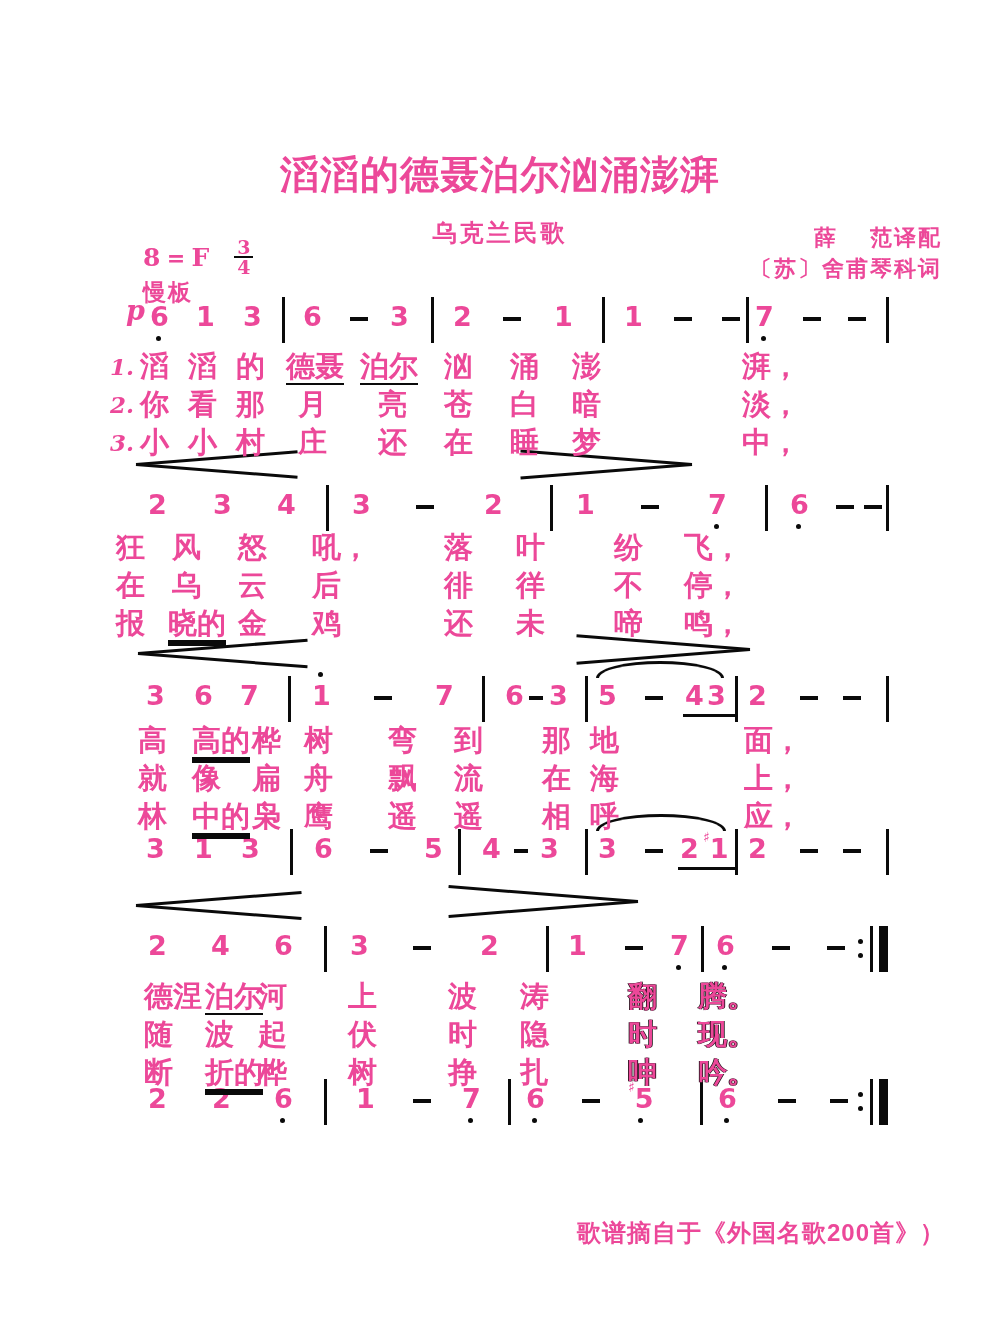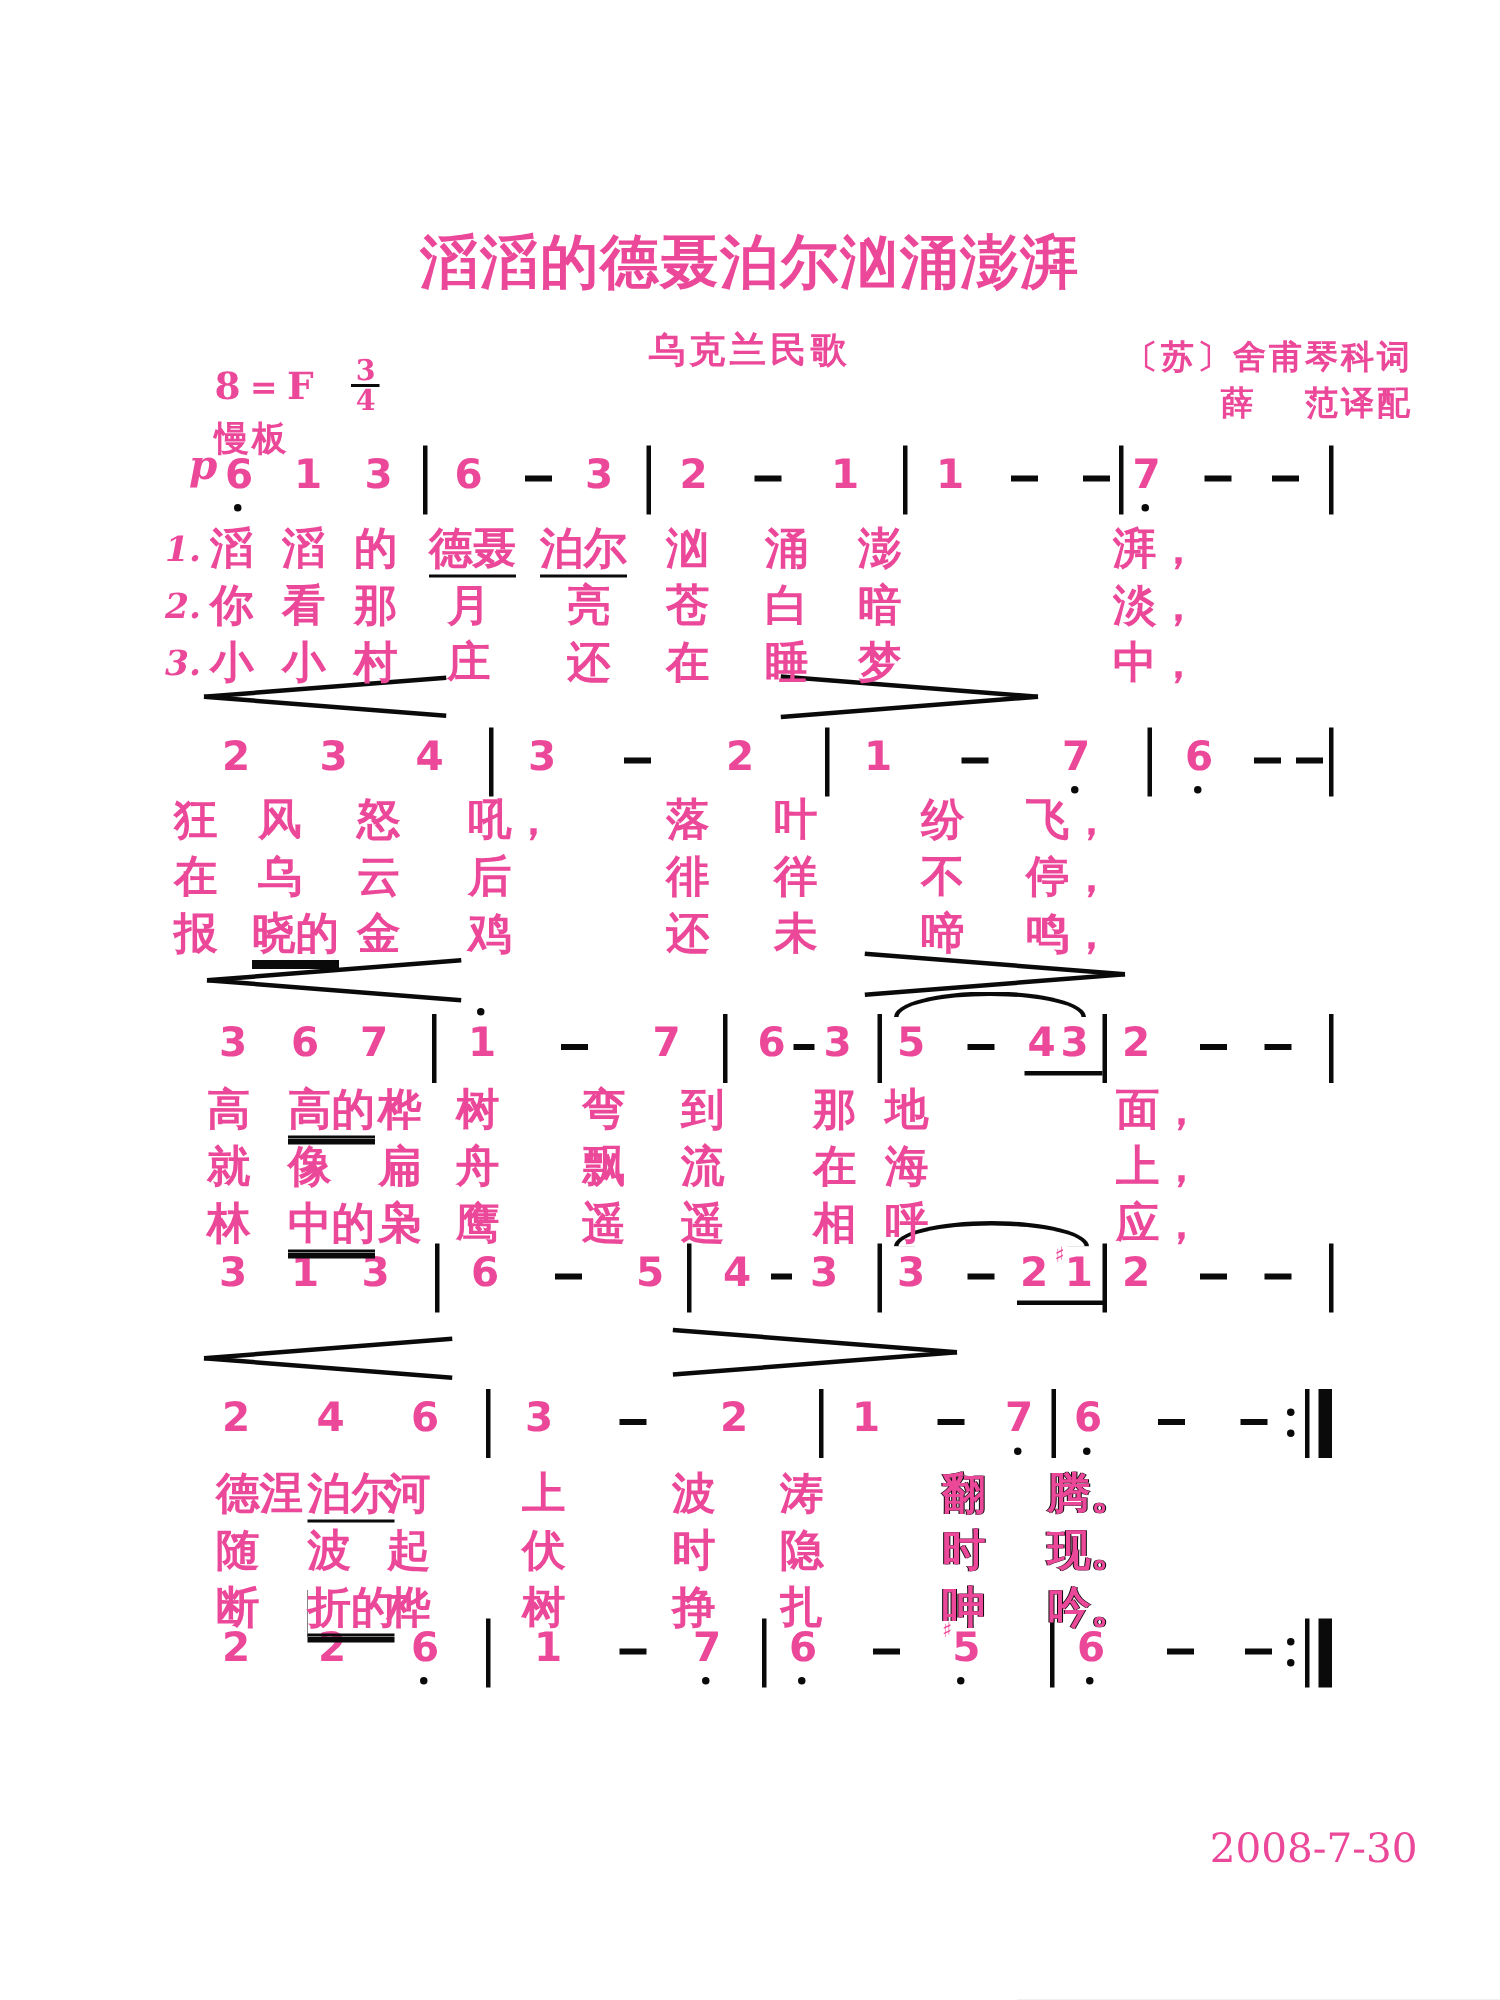--- a/index.html
+++ b/index.html
@@ -63,22 +63,22 @@
           font-size:24px;font-weight:bold;letter-spacing:1px;line-height:33px;}
   .footer .date{font-family:"DejaVu Serif",serif;font-weight:normal;font-size:27px;letter-spacing:0;}
 </style>
 </head>
 <body>
 
 <div class="page">
   <div class="title">滔滔的德聂泊尔汹涌澎湃</div>
   <div class="subtitle">乌克兰民歌</div>
   <div class="credits">
+    <div>薛　 范译配</div>
     <div>〔苏〕舍甫琴科词</div>
-    <div>薛　 范译配</div>
   </div>
   <div class="keysig">
     <span class="base">8＝F</span>
     <span class="timesig">
       <span class="num">3</span>
       <span class="den">4</span>
     </span>
   </div>
   <div class="tempo">慢板</div>
 
@@ -481,15 +481,15 @@
         <span class="syl" style="left: 258px;">桦</span>
         <span class="syl" style="left: 348px;">树</span>
         <span class="syl" style="left: 448px;">挣</span>
         <span class="syl" style="left: 520px;">扎</span>
         <span class="syl bold" style="left: 628px;">呻</span>
         <span class="syl bold" style="left: 698px;">吟。</span>
       </div>
     </div>
 
   <div class="footer">
-    <div class="date">2008-7-30</div>
+    <div>歌谱摘自于《外国名歌200首》）</div>
   </div>
 </div>
 
 </body></html>

